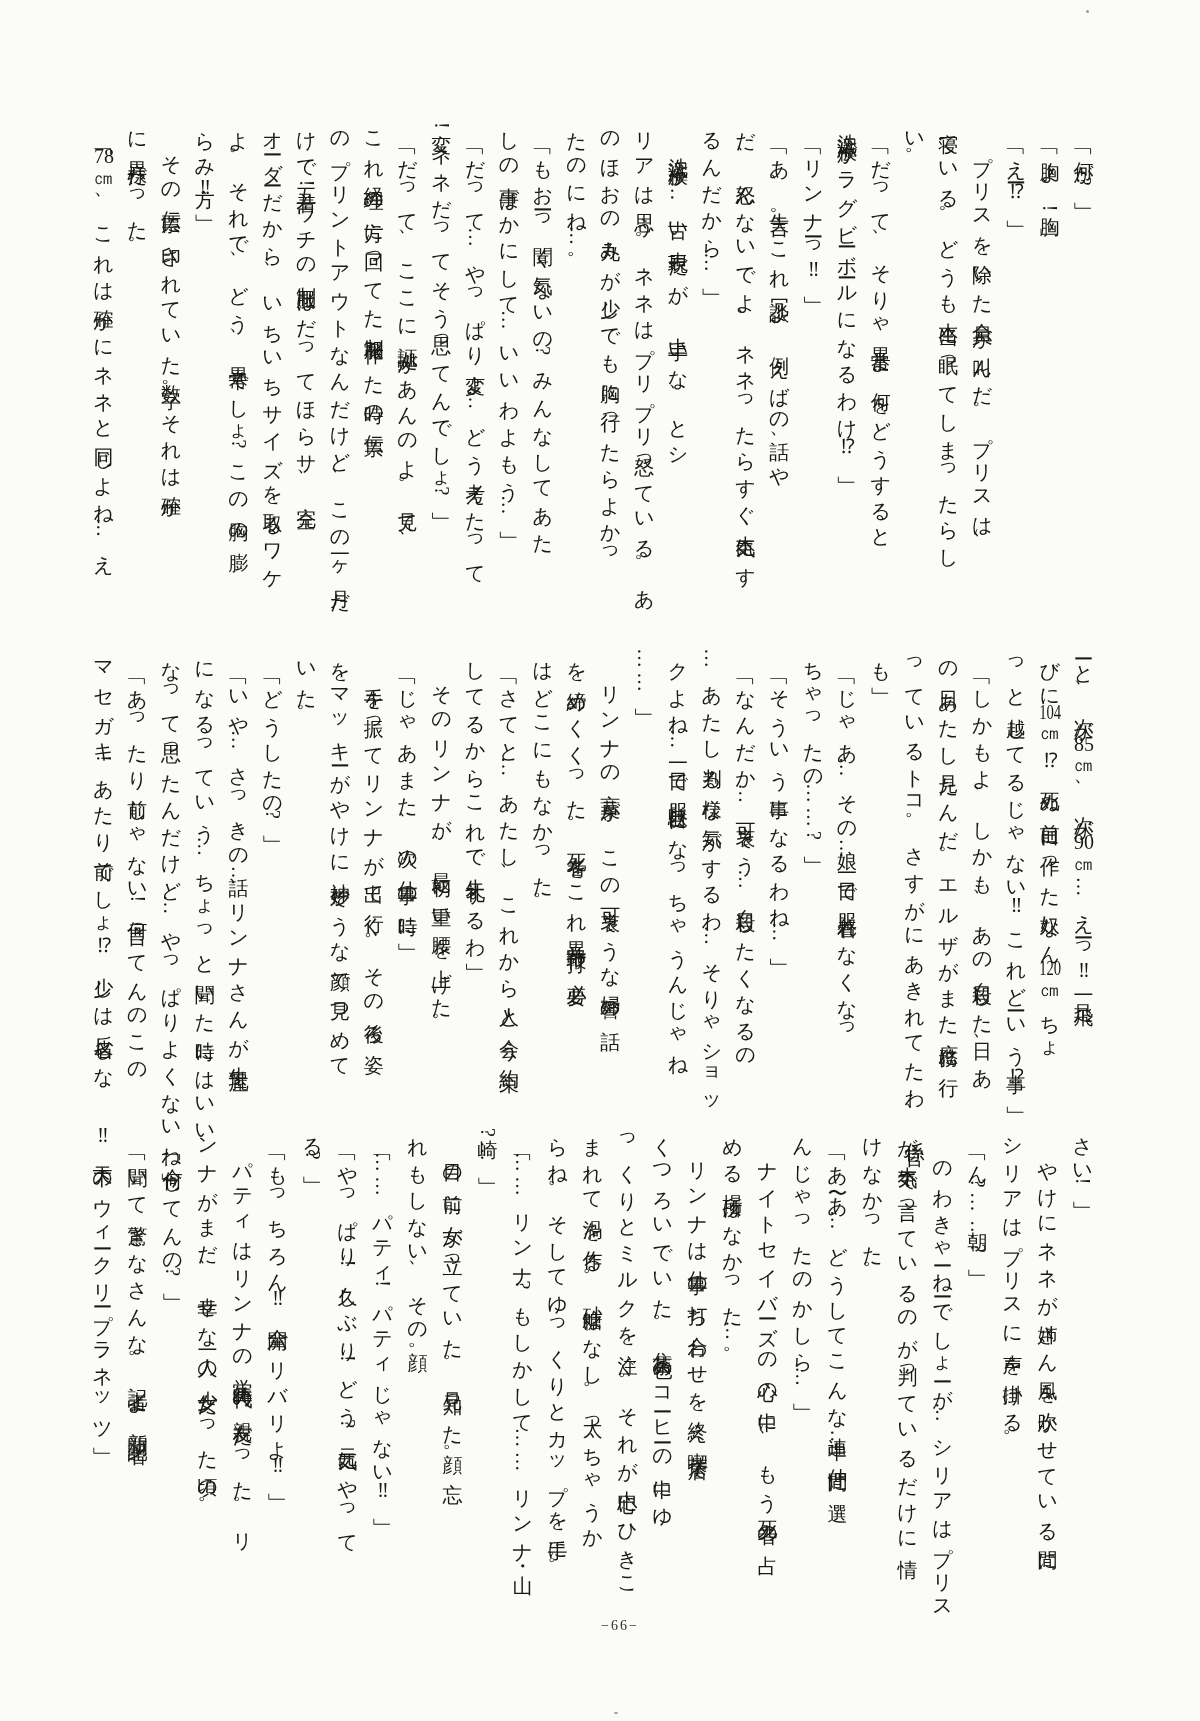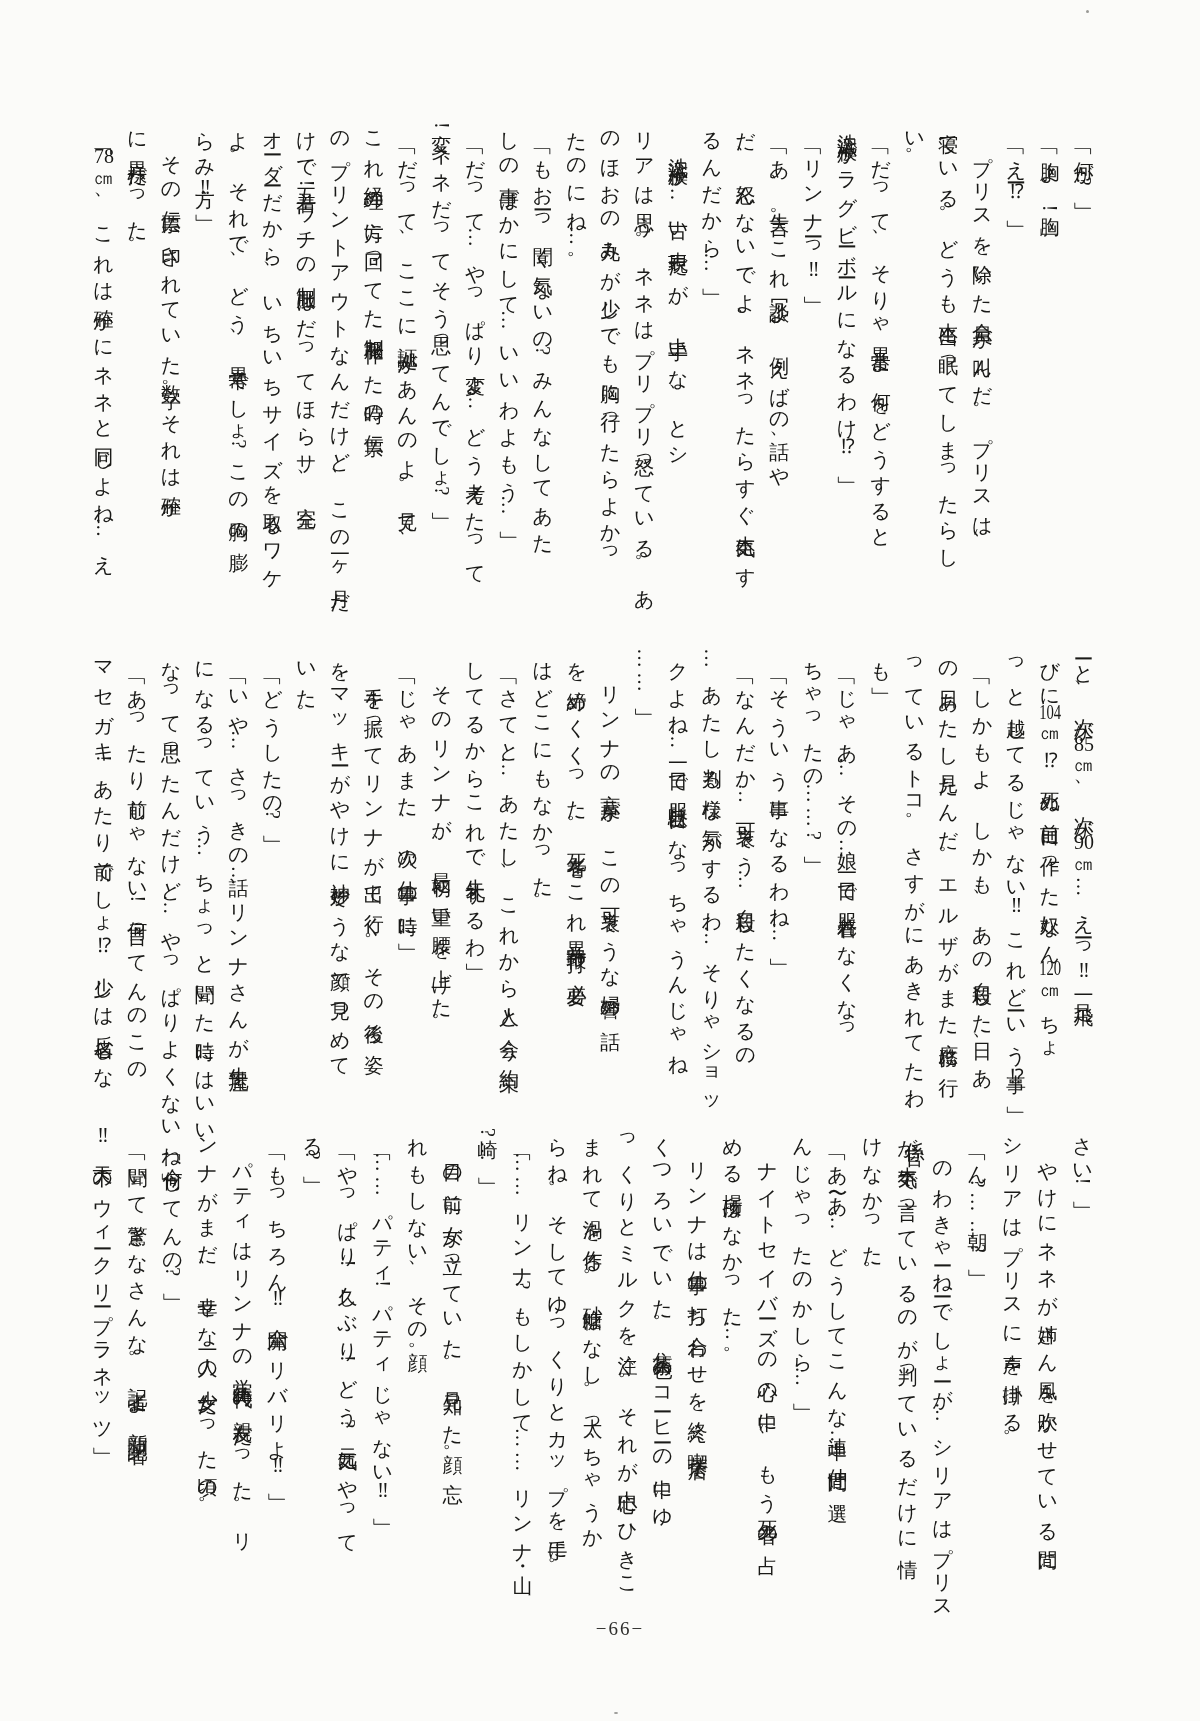--- a/index.html
+++ b/index.html
@@ -27,21 +27,21 @@
   .band-3{top:1124px;line-height:35px;}
   .tcy{
     text-combine-upright:all;
     letter-spacing:0;
   }
   .page-number{
     position:absolute;
     left:560px;top:1618px;
     width:120px;
     text-align:center;
-    font-size:19px;
+    font-size:14px;
     letter-spacing:2px;
     color:#2e2e2c;
     writing-mode:horizontal-tb;
   }
   .speck{position:absolute;background:#9a9a96;border-radius:50%;}
 </style>
 </head>
 <body>
 
 <div class="page">

